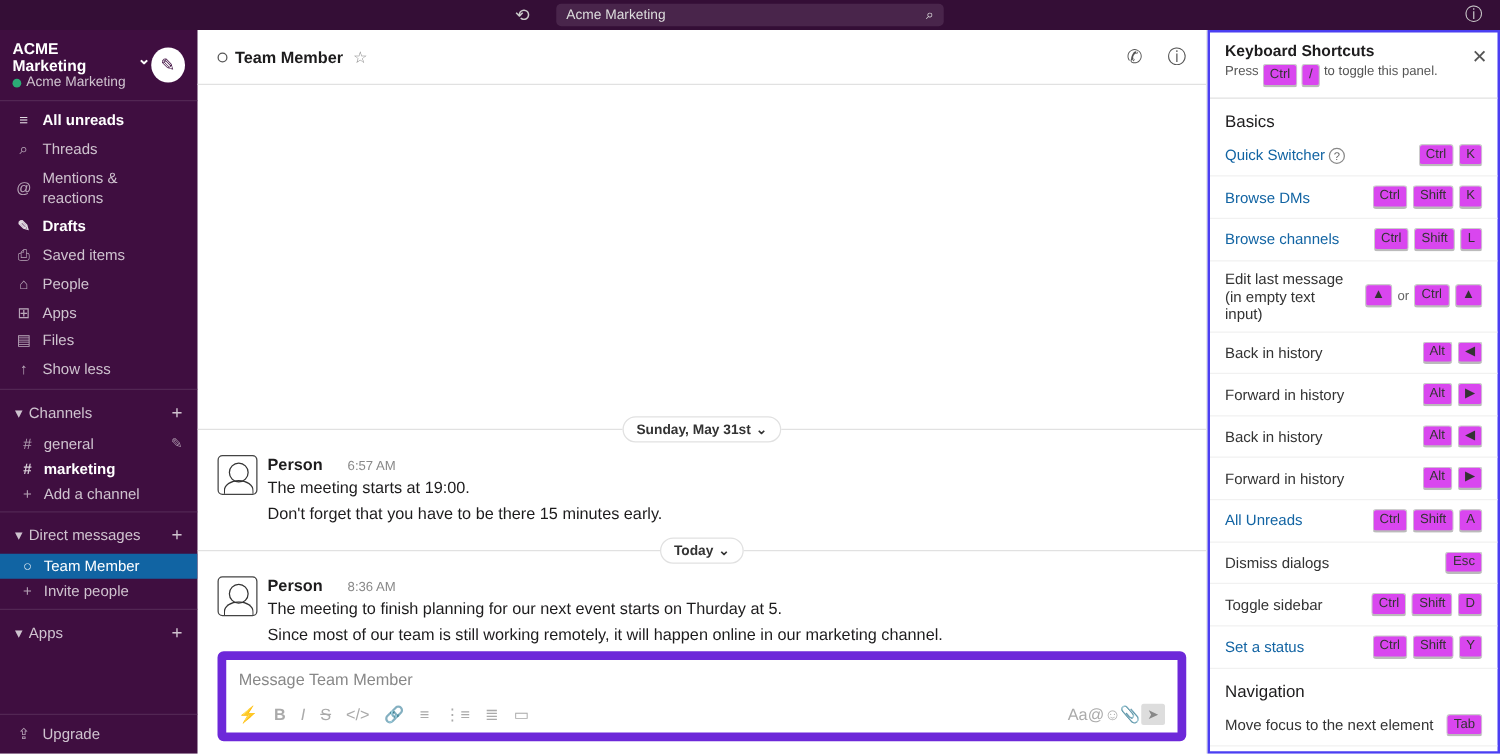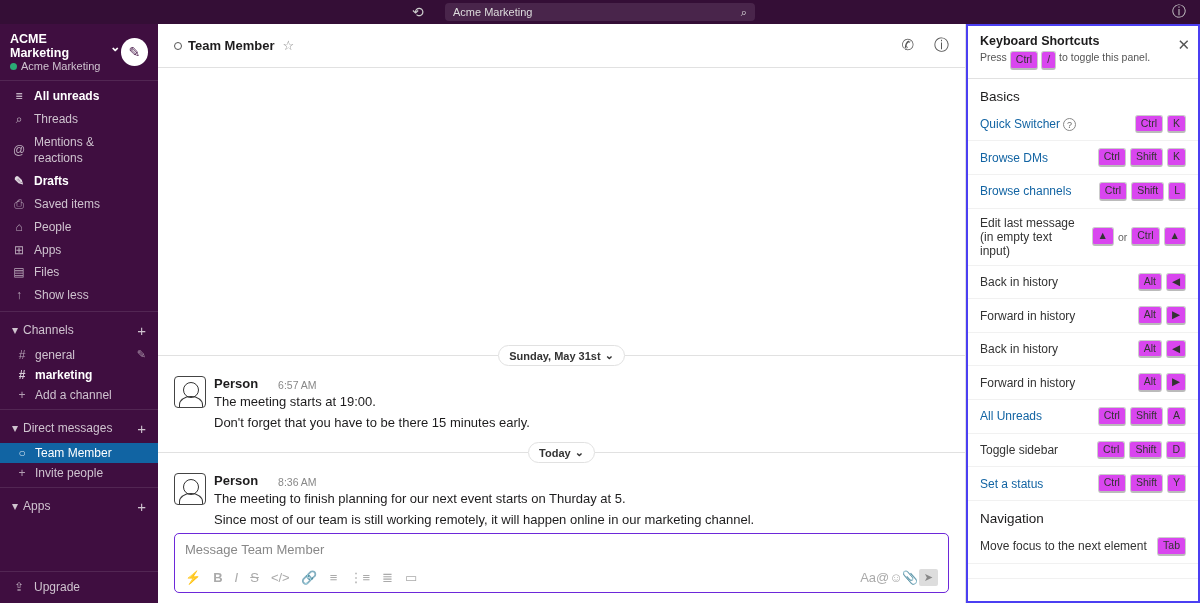--- a/index.html
+++ b/index.html
@@ -39,21 +39,21 @@
 .date-pill{border:1px solid #e1e1e1;border-radius:14px;padding:3px 10px;font-size:11px;font-weight:600;color:#333;background:#fff;display:flex;align-items:center;gap:4px}
 .msg{display:flex;gap:8px;padding:4px 16px}
 .avatar{width:32px;height:32px;border-radius:4px;background:#fff;border:1px solid #444;flex-shrink:0;position:relative;overflow:hidden}
 .avatar::before{content:"";position:absolute;top:5px;left:8px;width:14px;height:14px;border-radius:50%;border:1.5px solid #333}
 .avatar::after{content:"";position:absolute;bottom:-6px;left:4px;width:22px;height:16px;border-radius:50% 50% 0 0;border:1.5px solid #333;border-bottom:none}
 .msg-body{flex:1}
 .msg-head{display:flex;align-items:flex-end;gap:20px}
 .msg-name{font-weight:700;font-size:13px}
 .msg-time{font-size:10.5px;color:#888}
 .msg-text{font-size:13px;line-height:1.5;margin-top:1px}
-.composer{margin:0 16px 10px;border:1px solid #6d28d9;border-radius:5px}
+.composer{margin:0 16px 10px;border:7px solid #6d28d9;border-radius:5px}
 .composer-input{padding:8px 10px;color:#888;font-size:13px}
 .composer-tools{display:flex;align-items:center;padding:4px 10px 6px;gap:12px;color:#aaa;font-size:13px}
 .composer-tools .right{margin-left:auto;display:flex;align-items:center}
 .panel{width:234px;border:2px solid #4b3ff2;border-top:2px solid #4b3ff2;display:flex;flex-direction:column;overflow:hidden;background:#fff}
 .panel-head{padding:8px 28px 8px 12px;border-bottom:1px solid #e1e1e1;position:relative}
 .panel-head h3{font-size:12.5px;font-weight:700}
 .panel-sub{font-size:10.5px;color:#555;margin-top:3px;display:flex;align-items:flex-start;gap:3px;flex-wrap:wrap}
 .close-panel{position:absolute;right:8px;top:10px;font-size:15px;color:#555;cursor:pointer}
 .panel-body{flex:1;overflow-y:auto;padding:0 0 0 0}
 .panel-section{padding:10px 12px 4px;font-weight:400;font-size:13.5px}
@@ -333,20 +333,26 @@
         </div>
         <div class="shortcut-row">
           <span class="shortcut-label link">All Unreads</span>
           <span class="keys">
             <span class="key">Ctrl</span>
             <span class="key">Shift</span>
             <span class="key">A</span>
           </span>
         </div>
         <div class="shortcut-row">
+          <span class="shortcut-label">Dismiss dialogs</span>
+          <span class="keys">
+            <span class="key">Esc</span>
+          </span>
+        </div>
+        <div class="shortcut-row">
           <span class="shortcut-label">Toggle sidebar</span>
           <span class="keys">
             <span class="key">Ctrl</span>
             <span class="key">Shift</span>
             <span class="key">D</span>
           </span>
         </div>
         <div class="shortcut-row">
           <span class="shortcut-label link">Set a status</span>
           <span class="keys">

